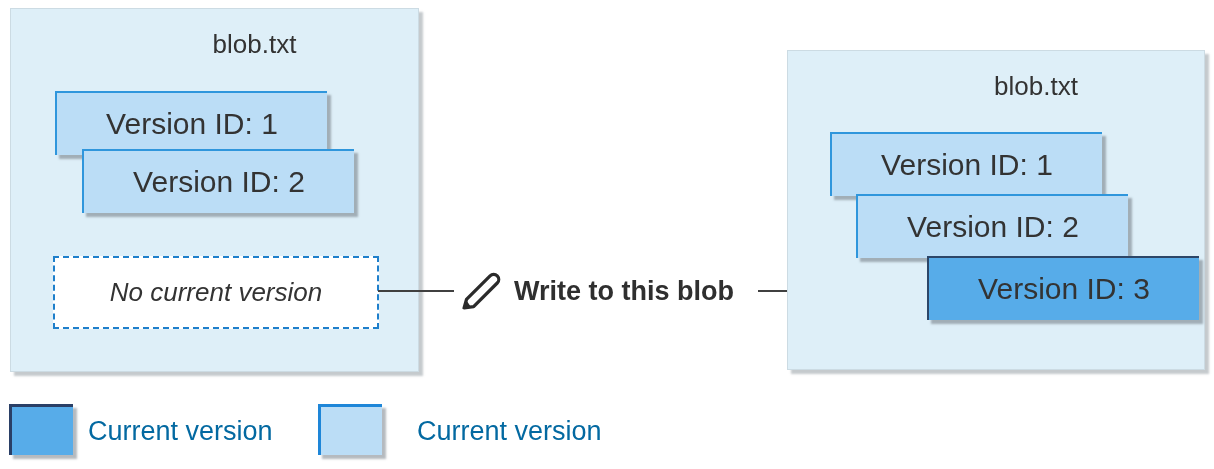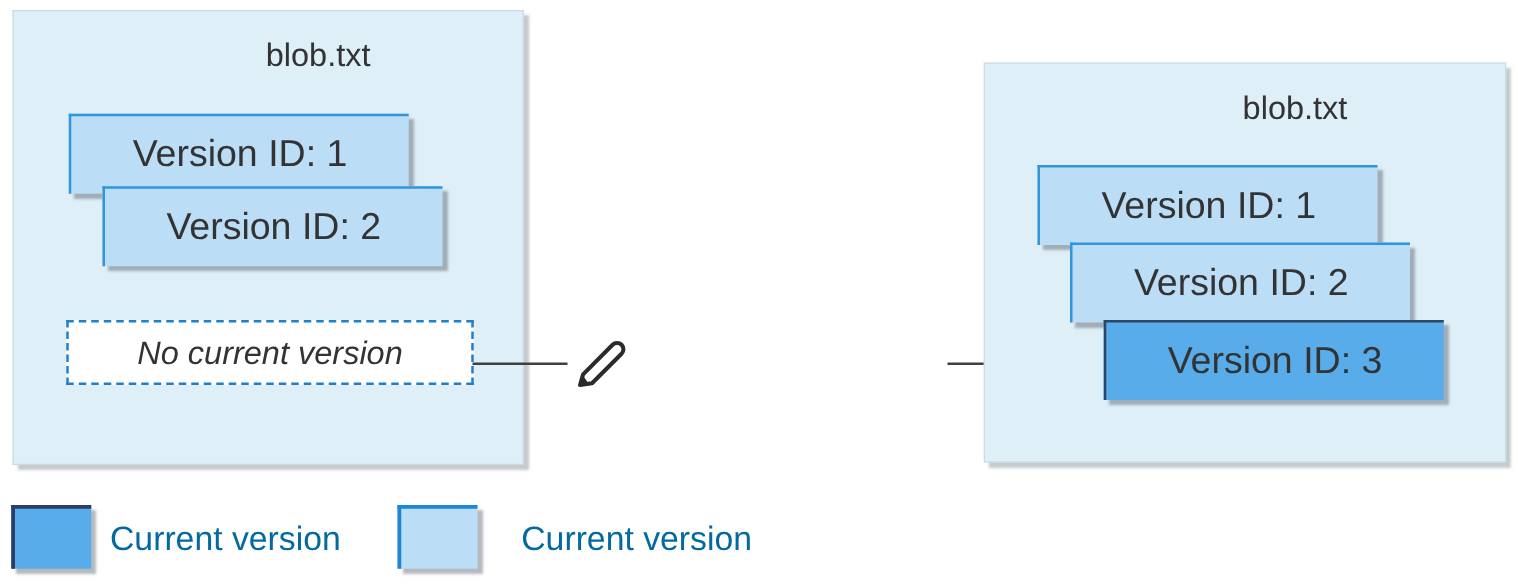--- a/index.html
+++ b/index.html
@@ -23,29 +23,29 @@
     display:flex; align-items:center; justify-content:center;
     font-size:30px; color:#333333;
     box-shadow:4px 4px 2px rgba(120,130,138,0.6);
   }
   .version-box.prev {
     background:#bbddf6;
     border-top:2px solid #2f96dc; border-left:2px solid #2f96dc;
   }
   .version-box.cur {
     background:#57ace9;
-    border-top:2px solid #2c4668; border-left:2px solid #2c4668;
+    border-top:2px solid #2c4668; border-left:2px solid #2c4668;margin-left:44px;
   }
   .lv1 { left:44px; top:82px; }
   .lv2 { left:71px; top:140px; }
   .rv1 { left:42px; top:81px; }
   .rv2 { left:68px; top:143px; }
   .rv3 { left:95px; top:205px; }
   .no-current {
-    position:absolute; left:42px; top:247px; width:326px; height:52px;
+    position:absolute; left:42px; top:247px; width:326px; height:73px;
     box-sizing:border-box; background:#ffffff; border:2px dashed #1e7fcb;
     display:flex; align-items:center; justify-content:center;
     font-size:26px; font-style:italic; color:#333333;
   }
   .line { position:absolute; height:2px; background:#404040; }
   .line1 { left:378px; top:290px; width:76px; }
   .line2 { left:758px; top:290px; width:110px; }
   .arrowhead {
     position:absolute; left:866px; top:282px; width:0; height:0;
     border-left:16px solid #303030;
@@ -93,20 +93,21 @@
     </div>
   </section>
 
   <div class="line line1"></div>
 
   <svg class="pencil" viewBox="0 0 24 24" aria-hidden="true">
     <path d="M4.2 19.8 L5.3 15.9 L16.2 5 C17.1 4.1 18.6 4.1 19.5 5 C20.4 5.9 20.4 7.4 19.5 8.3 L8.6 19.2 Z" fill="none" stroke="#2b2b2b" stroke-width="1.5" stroke-linejoin="round"></path>
     <path d="M4.2 19.8 L6.9 19.45 L5.65 17.6 Z" fill="#2b2b2b" stroke="#2b2b2b" stroke-width="0.8"></path>
   </svg>
 
+  <div class="action-label">Write to this blob</div>
 
   <div class="line line2"></div>
   <div class="arrowhead"></div>
 
   <section class="blob-container right">
     <div class="blob-title">blob.txt</div>
     <div class="version-box prev rv1">
       <span>Version ID: 1</span>
     </div>
     <div class="version-box prev rv2">

